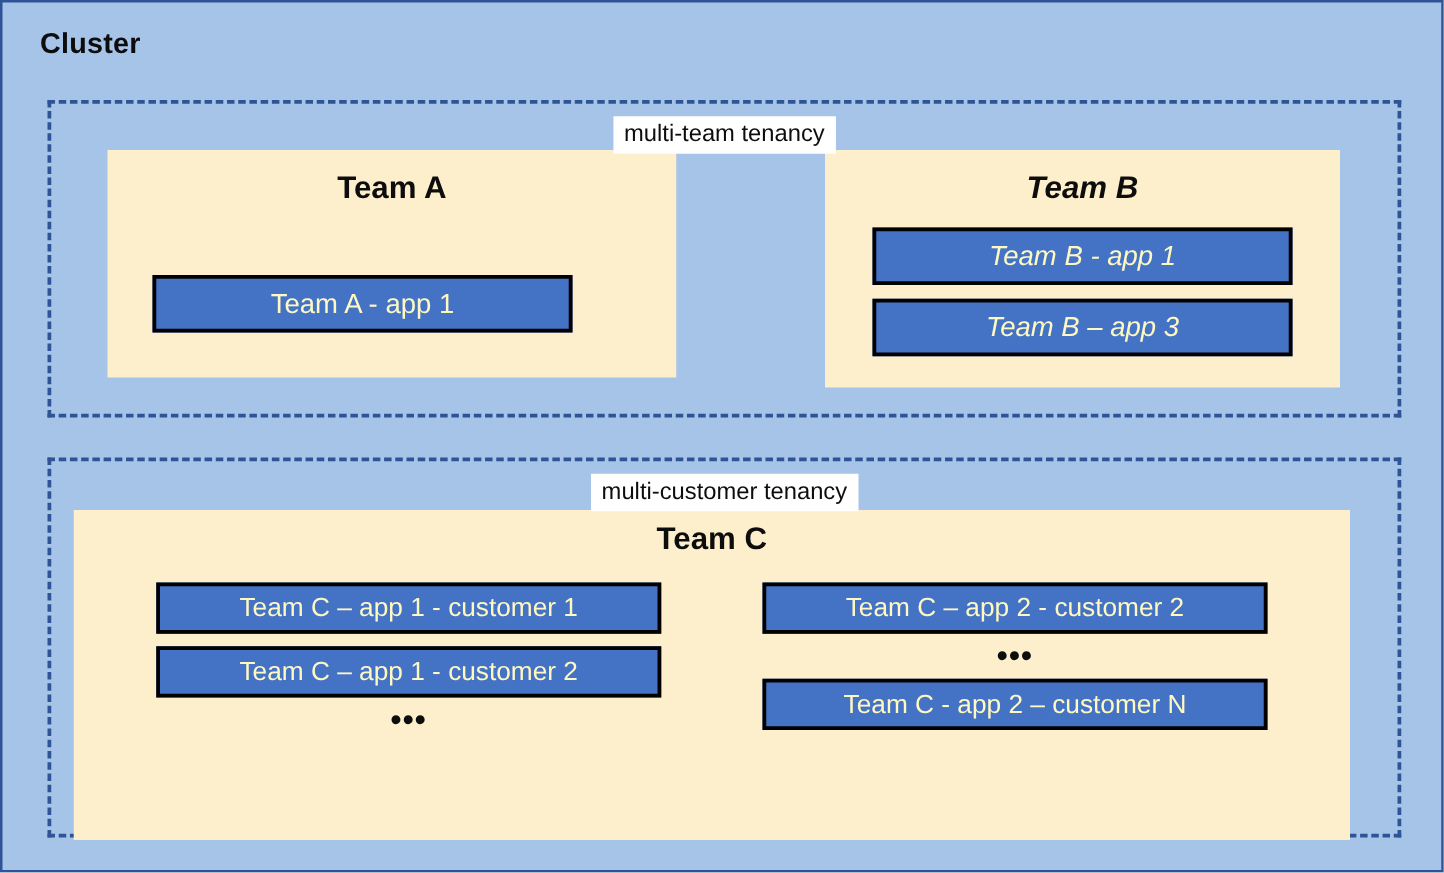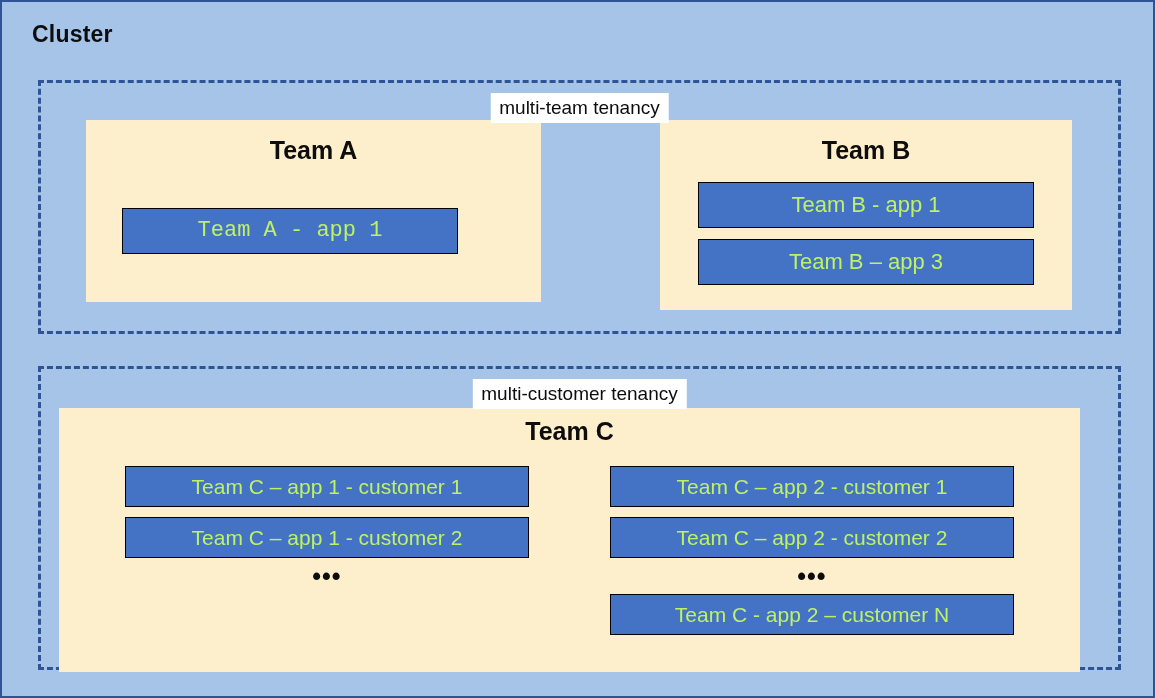--- a/index.html
+++ b/index.html
@@ -77,20 +77,21 @@
     left: 84px;
     top: 118px;
     width: 455px;
     height: 182px;
   }
   #team-b-box {
     left: 658px;
     top: 118px;
     width: 412px;
     height: 190px;
+    font-style: italic;
   }
   #team-c-box {
     left: 57px;
     top: 406px;
     width: 1021px;
     height: 264px;
   }
 
   .team-title {
     text-align: center;
@@ -99,38 +100,37 @@
     color: #0d0d0d;
     line-height: 1;
   }
   #team-a-box .team-title,
   #team-b-box .team-title { padding-top: 18px; }
   #team-c-box .team-title { padding-top: 11px; }
 
   
   .app-box {
     background: #4472C4;
-    border: 1px solid #000000;
-    box-sizing: border-box;
-    color: #bef264;
+    border: 3px solid #000000;
+    box-sizing: border-box;
+    color: #fef9c3;
     font-size: 22px;
     line-height: 1;
     text-align: center;
     display: flex;
     align-items: center;
     justify-content: center;
     white-space: nowrap;
   }
 
   #team-a-apps {
     position: absolute;
     left: 36px;
-    top: 88px;
+    top: 100px;
     width: 336px;
-    font-family: Liberation Mono, monospace;
   }
   #team-a-apps .app-box { height: 46px; }
 
   #team-b-apps {
     position: absolute;
     left: 38px;
     top: 62px;
     width: 336px;
     display: flex;
     flex-direction: column;
@@ -203,21 +203,20 @@
 
     <div class="teamc-columns">
 
       <div class="teamc-col">
         <div class="app-box">Team C – app 1 - customer 1</div>
         <div class="app-box">Team C – app 1 - customer 2</div>
         <div class="ellipsis">•••</div>
       </div>
 
       <div class="teamc-col">
-        <div class="app-box">Team C – app 2 - customer 1</div>
         <div class="app-box">Team C – app 2 - customer 2</div>
         <div class="ellipsis">•••</div>
         <div class="app-box">Team C - app 2 – customer N</div>
       </div>
 
     </div>
   </div>
 
 </div>
 

